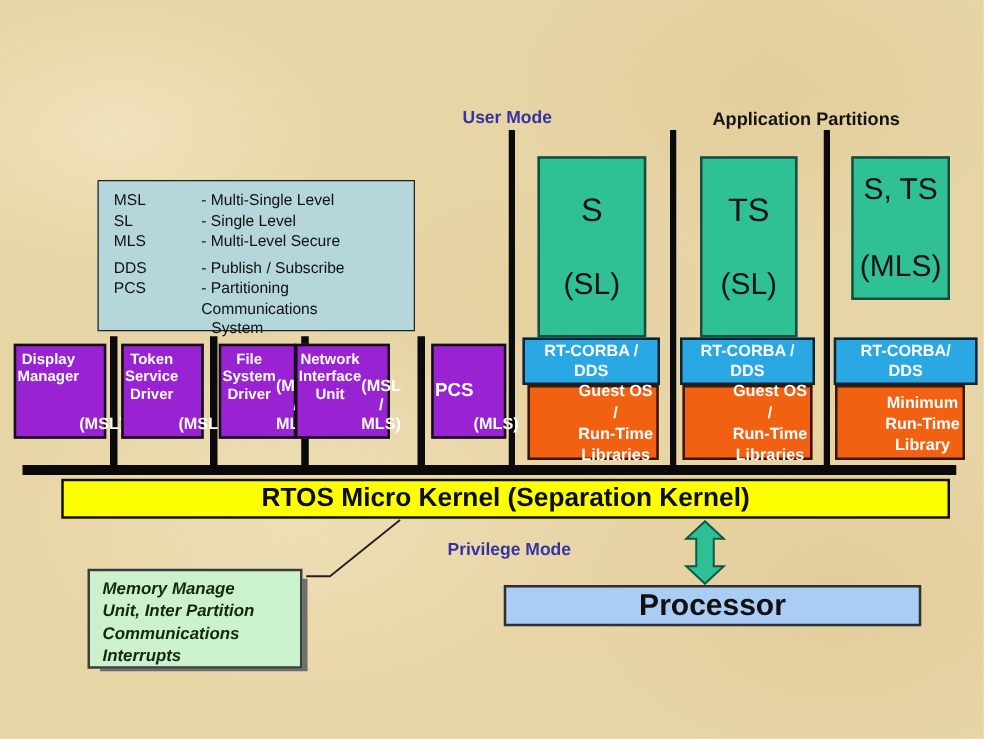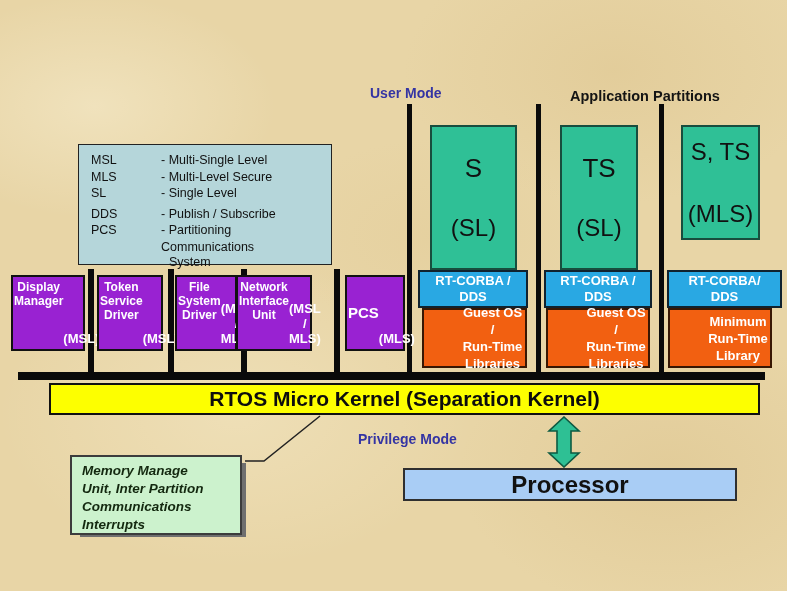--- a/index.html
+++ b/index.html
@@ -117,26 +117,26 @@
   <div class="abs vbar" style="left:334px; top:269px; width:6px; height:111px;"></div>
 
   <div class="abs hbar" style="left:18px; top:372px; width:747px; height:8px;"></div>
 
   <div class="abs legend">
     <div class="legend-row">
       <span class="legend-abbr">MSL</span>
       <span>- Multi-Single Level</span>
     </div>
     <div class="legend-row">
+      <span class="legend-abbr">SL</span>
+      <span>- Single Level</span>
+    </div>
+    <div class="legend-row">
       <span class="legend-abbr">MLS</span>
       <span>- Multi-Level Secure</span>
-    </div>
-    <div class="legend-row">
-      <span class="legend-abbr">SL</span>
-      <span>- Single Level</span>
     </div>
     <div class="legend-row legend-gap">
       <span class="legend-abbr">DDS</span>
       <span>- Publish / Subscribe</span>
     </div>
     <div class="legend-row">
       <span class="legend-abbr">PCS</span>
       <span>- Partitioning Communications</span>
     </div>
     <div class="legend-cont">System</div>

